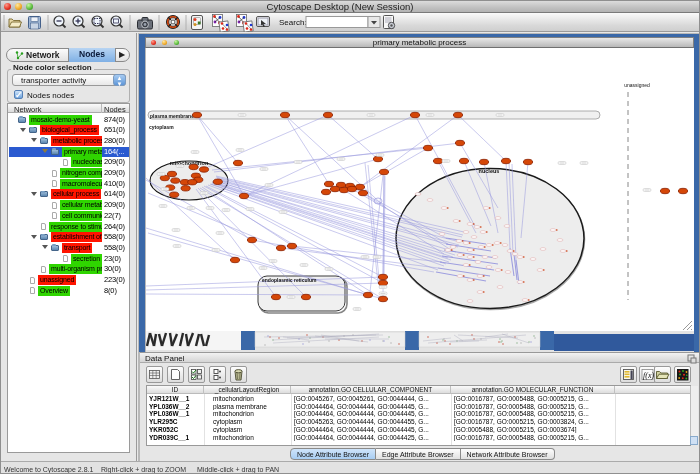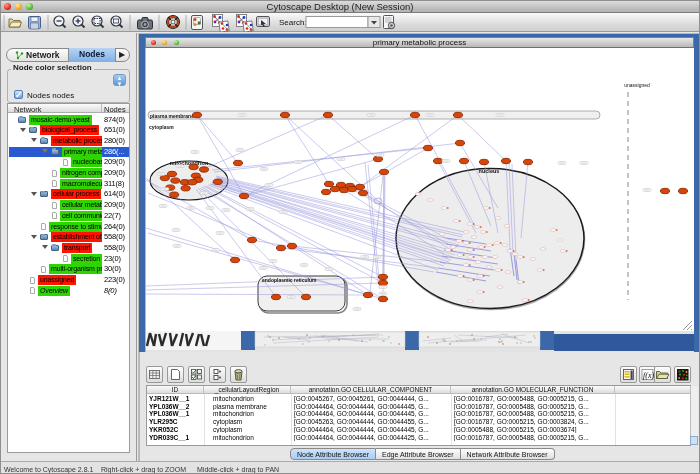--- a/index.html
+++ b/index.html
@@ -165,20 +165,21 @@
       <circle cx="7" cy="2.5" r="1.2" fill="#2aa020"></circle>
       <circle cx="3" cy="7" r="1.2" fill="#2aa020"></circle>
       <line x1="2" y1="1.5" x2="3" y2="7" stroke="#2aa020" stroke-width="0.8"></line>
       <line x1="7" y1="2.5" x2="3" y2="7" stroke="#2aa020" stroke-width="0.8"></line>
     </svg>
   <div class="abs" id="tab-net">Network</div>
   <div class="abs" id="tab-mosaic">Nodes</div>
   <div class="abs" id="tab-arrow">▶</div>
   <div class="abs" id="gbox"></div>
   <div class="abs" id="gboxlab">Node color selection</div>
+  <div class="abs" id="combo">transporter activity</div>
   <div class="abs" id="combobtn">▲<br>▼</div>
   <div class="abs" id="cbox">✓</div>
   <div class="abs" id="cboxlab">Nodes nodes</div>
   <div class="abs" id="treebox">
     <div class="abs" id="treehead">
         <span class="abs" style="left:6px;top:1px;">Network</span>
         <span class="abs" style="left:96px;top:1px;">Nodes</span>
         <span class="abs" style="left:93px;top:0;width:1px;height:9px;background:#bbb;"></span>
       </div>
 <div class="abs trow" style="top:10.5px;">
@@ -195,36 +196,36 @@
 <div class="abs trow" style="top:31.9px;">
         <span class="arr" style="left:22px;border-top-color:#555;"></span>
         <span class="fold" style="left:31px;"></span>
         <span class="lab r" style="left:42px;max-width:51px;">metabolic process</span>
         <span class="cnt" style="">280(0)</span>
       </div>
 <div class="abs trow" style="top:42.6px;background:#2a5ad0;">
         <span class="arr" style="left:33px;border-top-color:#8a7a40;"></span>
         <span class="fold" style="left:42px;"></span>
         <span class="lab g" style="left:53px;max-width:40px;">primary metabo</span>
-        <span class="cnt" style="color:#fff;">286(...</span>
+        <span class="cnt" style="color:#fff;">164(...</span>
       </div>
 <div class="abs trow" style="top:53.3px;">
         <span class="file" style="left:54px;"></span>
         <span class="lab g" style="left:62px;max-width:31px;">nucleobase-</span>
         <span class="cnt" style="">209(0)</span>
       </div>
 <div class="abs trow" style="top:64.0px;">
         <span class="file" style="left:43px;"></span>
         <span class="lab g" style="left:51px;max-width:42px;">nitrogen compo</span>
         <span class="cnt" style="">209(0)</span>
       </div>
 <div class="abs trow" style="top:74.7px;">
         <span class="file" style="left:43px;"></span>
         <span class="lab g" style="left:51px;max-width:42px;">macromolecule</span>
-        <span class="cnt" style="">311(8)</span>
+        <span class="cnt" style="">410(0)</span>
       </div>
 <div class="abs trow" style="top:85.4px;text-align:right;">
         <span class="arr" style="left:22px;border-top-color:#555;"></span>
         <span class="fold" style="left:31px;"></span>
         <span class="lab r" style="left:42px;max-width:51px;">cellular process</span>
         <span class="cnt" style="">614(0)</span>
       </div>
 <div class="abs trow" style="top:96.1px;">
         <span class="file" style="left:43px;"></span>
         <span class="lab g" style="left:51px;max-width:42px;">cellular metabol</span>
@@ -260,21 +261,21 @@
 <div class="abs trow" style="top:160.3px;">
         <span class="file" style="left:32px;"></span>
         <span class="lab g" style="left:40px;max-width:53px;">multi-organism pro</span>
         <span class="cnt" style="">30(0)</span>
       </div>
 <div class="abs trow" style="top:171.0px;">
         <span class="file" style="left:21px;"></span>
         <span class="lab r" style="left:29px;max-width:64px;">unassigned</span>
         <span class="cnt" style="">223(0)</span>
       </div>
-<div class="abs trow" style="top:181.7px;font-style:italic;">
+<div class="abs trow" style="top:181.7px;">
         <span class="file" style="left:21px;"></span>
         <span class="lab g" style="left:29px;max-width:64px;">Overview</span>
         <span class="cnt" style="">8(0)</span>
       </div>
   </div>
 </div>
 <div class="abs" id="desktop">
 <div class="abs" style="left:1px;top:1px;width:561px;height:4px;background:#3a68a8;"></div>
     <div class="abs" style="left:1px;top:4px;width:6px;height:315px;background:#3a68a8;"></div>
 <div class="abs" style="left:556px;top:4px;width:6px;height:315px;background:#3a68a8;"></div>
@@ -656,20 +657,24 @@
         <line x1="304" y1="11" x2="333" y2="10" stroke="#aab" stroke-width="0.4"></line>
         <line x1="277" y1="10" x2="305" y2="7" stroke="#aab" stroke-width="0.4"></line>
         <line x1="317" y1="10" x2="308" y2="4" stroke="#aab" stroke-width="0.4"></line>
         <line x1="282" y1="12" x2="380" y2="4" stroke="#aab" stroke-width="0.4"></line>
         <line x1="356" y1="3" x2="383" y2="12" stroke="#aab" stroke-width="0.4"></line>
         <line x1="312" y1="4" x2="372" y2="7" stroke="#aab" stroke-width="0.4"></line>
         <rect x="408" y="3" width="140" height="17" fill="#30599c"></rect>
       </svg></div>
 </div>
 <div class="abs" id="dpanel">
+  <div class="abs" id="dphead">Data Panel<svg class="abs" style="right:3px;top:1px;" width="10" height="10" viewBox="0 0 10 10">
+        <rect x="1" y="1" width="6" height="6" fill="none" stroke="#777" stroke-width="1"></rect>
+        <rect x="4" y="4" width="5" height="5" fill="#ddd" stroke="#777" stroke-width="1"></rect>
+      </svg></div>
   <div class="abs dbtn" style="left:6px;"><svg width="15" height="15" viewBox="0 0 15 15">
         <rect x="2.5" y="3.5" width="10" height="8" fill="#f0f0f0" stroke="#555" stroke-width="0.8"></rect>
         <line x1="2.5" y1="6" x2="12.5" y2="6" stroke="#555" stroke-width="0.6"></line>
         <line x1="2.5" y1="8.5" x2="12.5" y2="8.5" stroke="#555" stroke-width="0.6"></line>
         <line x1="5.8" y1="3.5" x2="5.8" y2="11.5" stroke="#555" stroke-width="0.6"></line>
         <line x1="9.2" y1="3.5" x2="9.2" y2="11.5" stroke="#555" stroke-width="0.6"></line>
       </svg></div>
     <div class="abs dbtn" style="left:27px;"><svg width="15" height="15" viewBox="0 0 15 15">
         <path d="M3.5 2.5 L9.5 2.5 L11.5 4.5 L11.5 12.5 L3.5 12.5 Z" fill="#fff" stroke="#555" stroke-width="0.9"></path>
       </svg></div>

